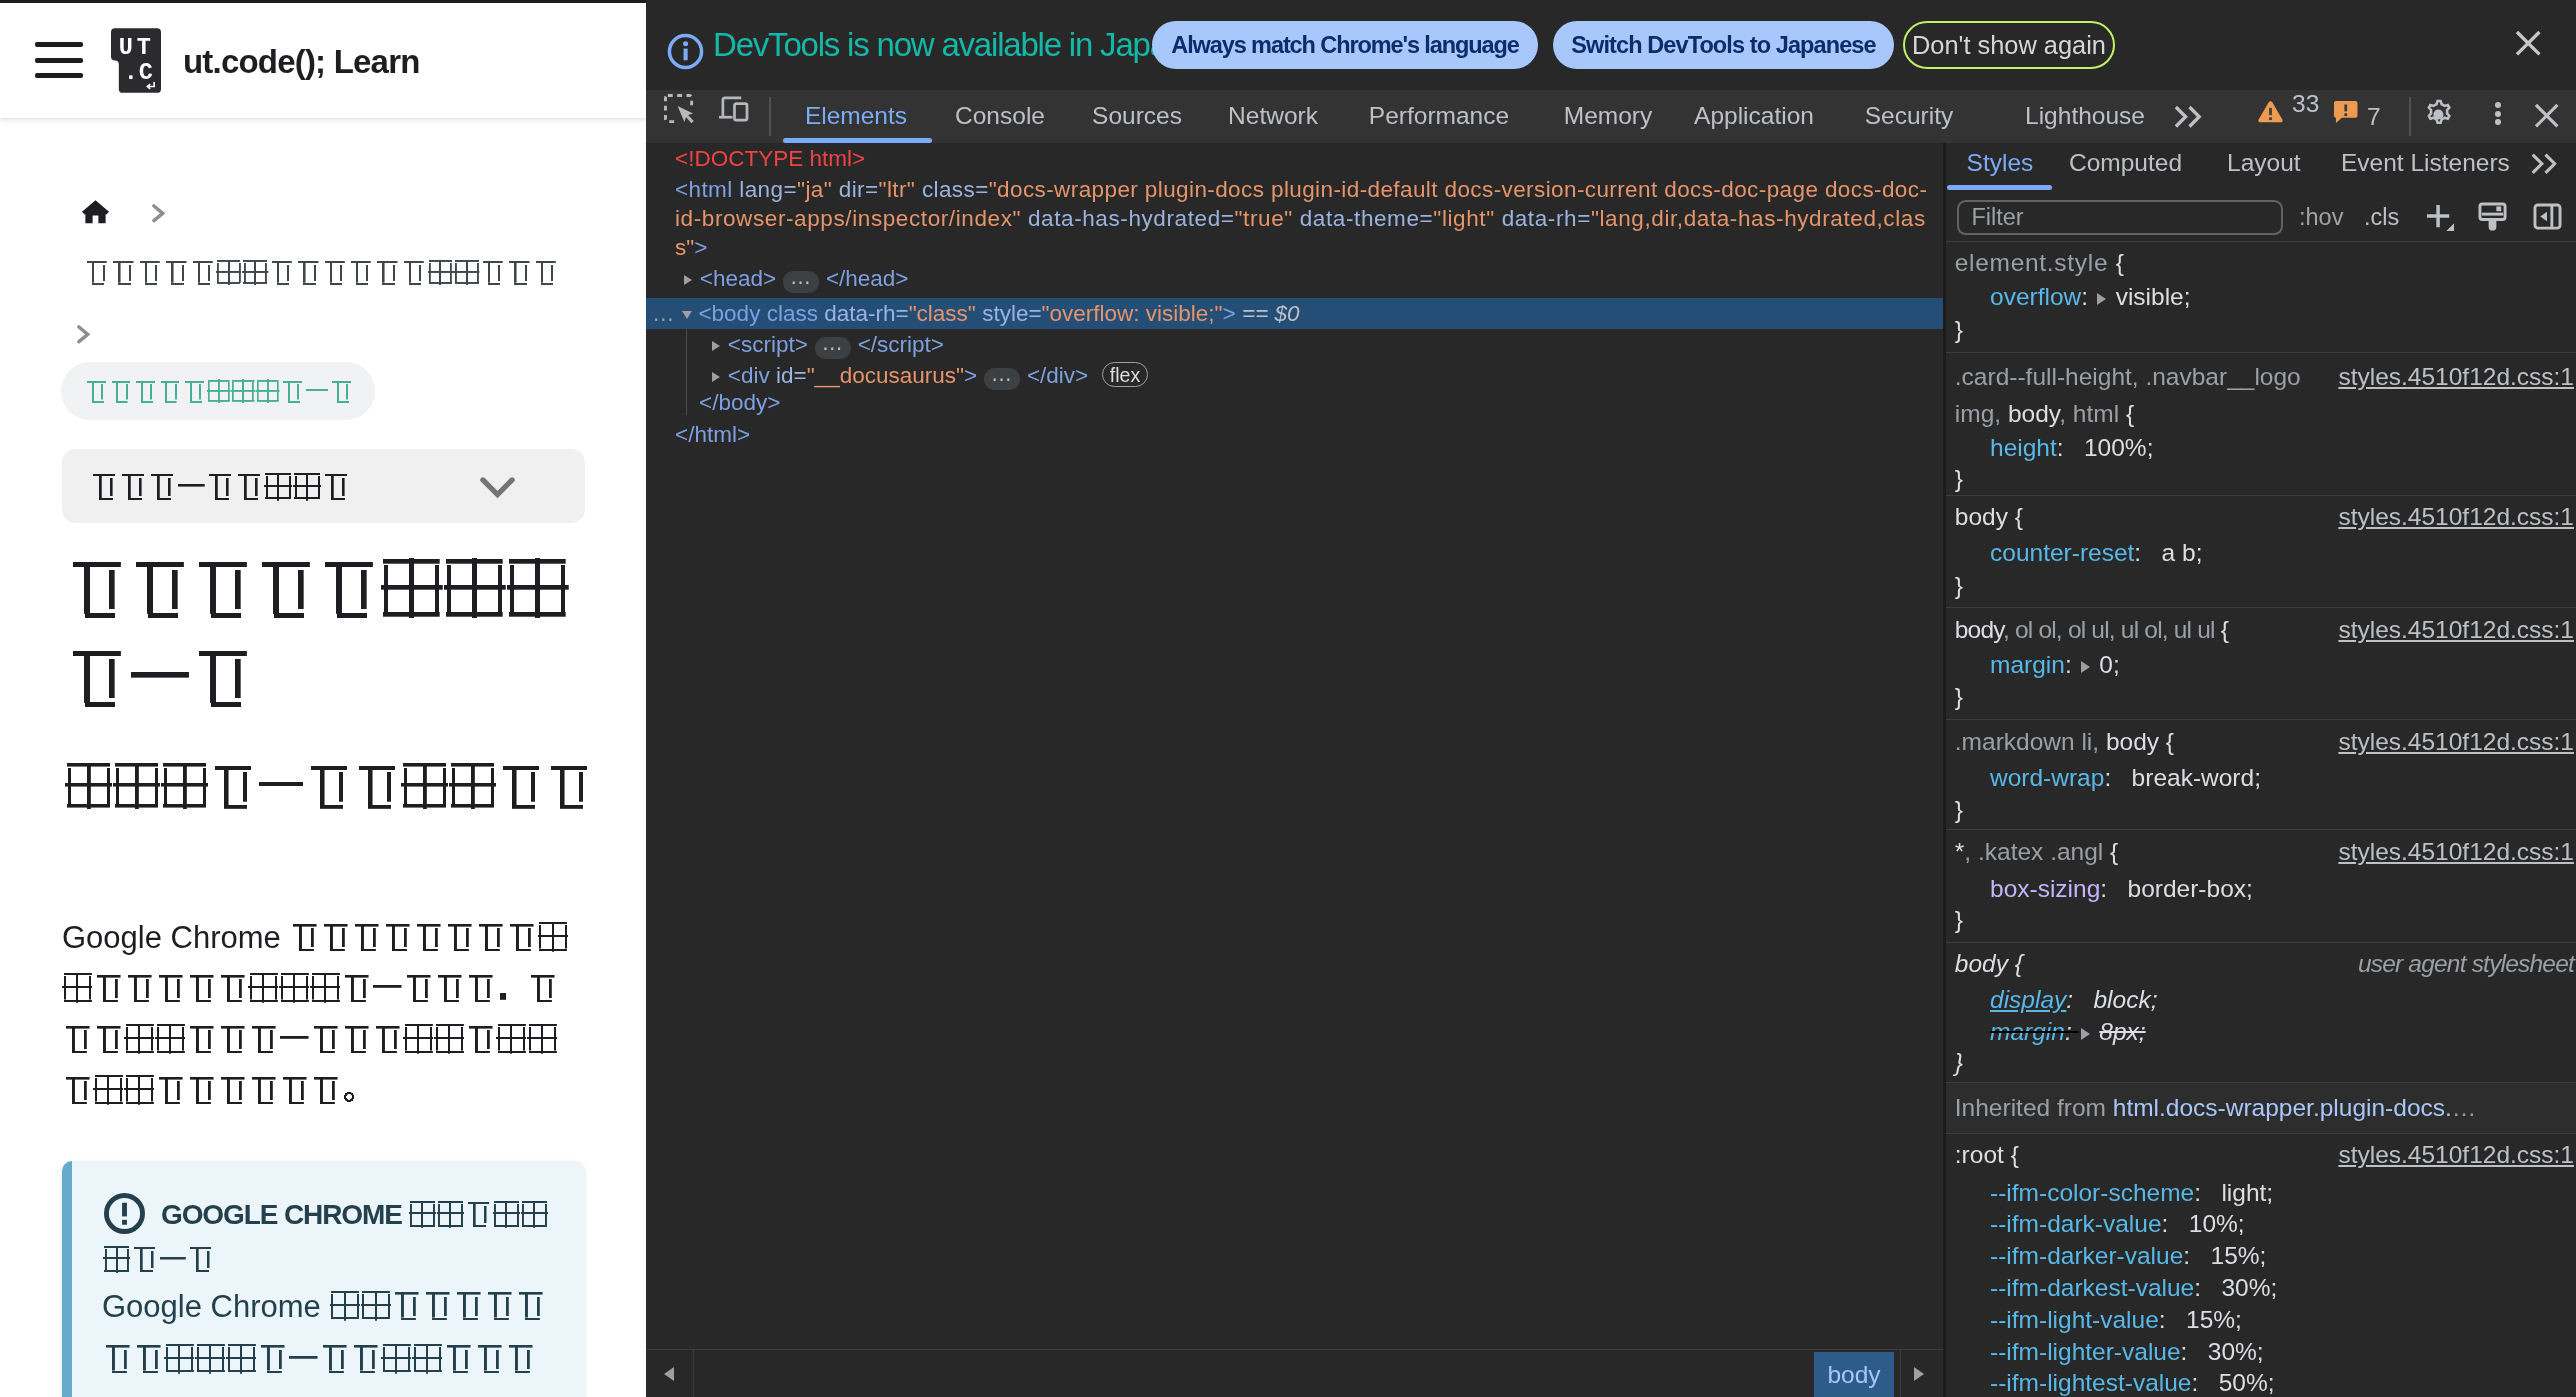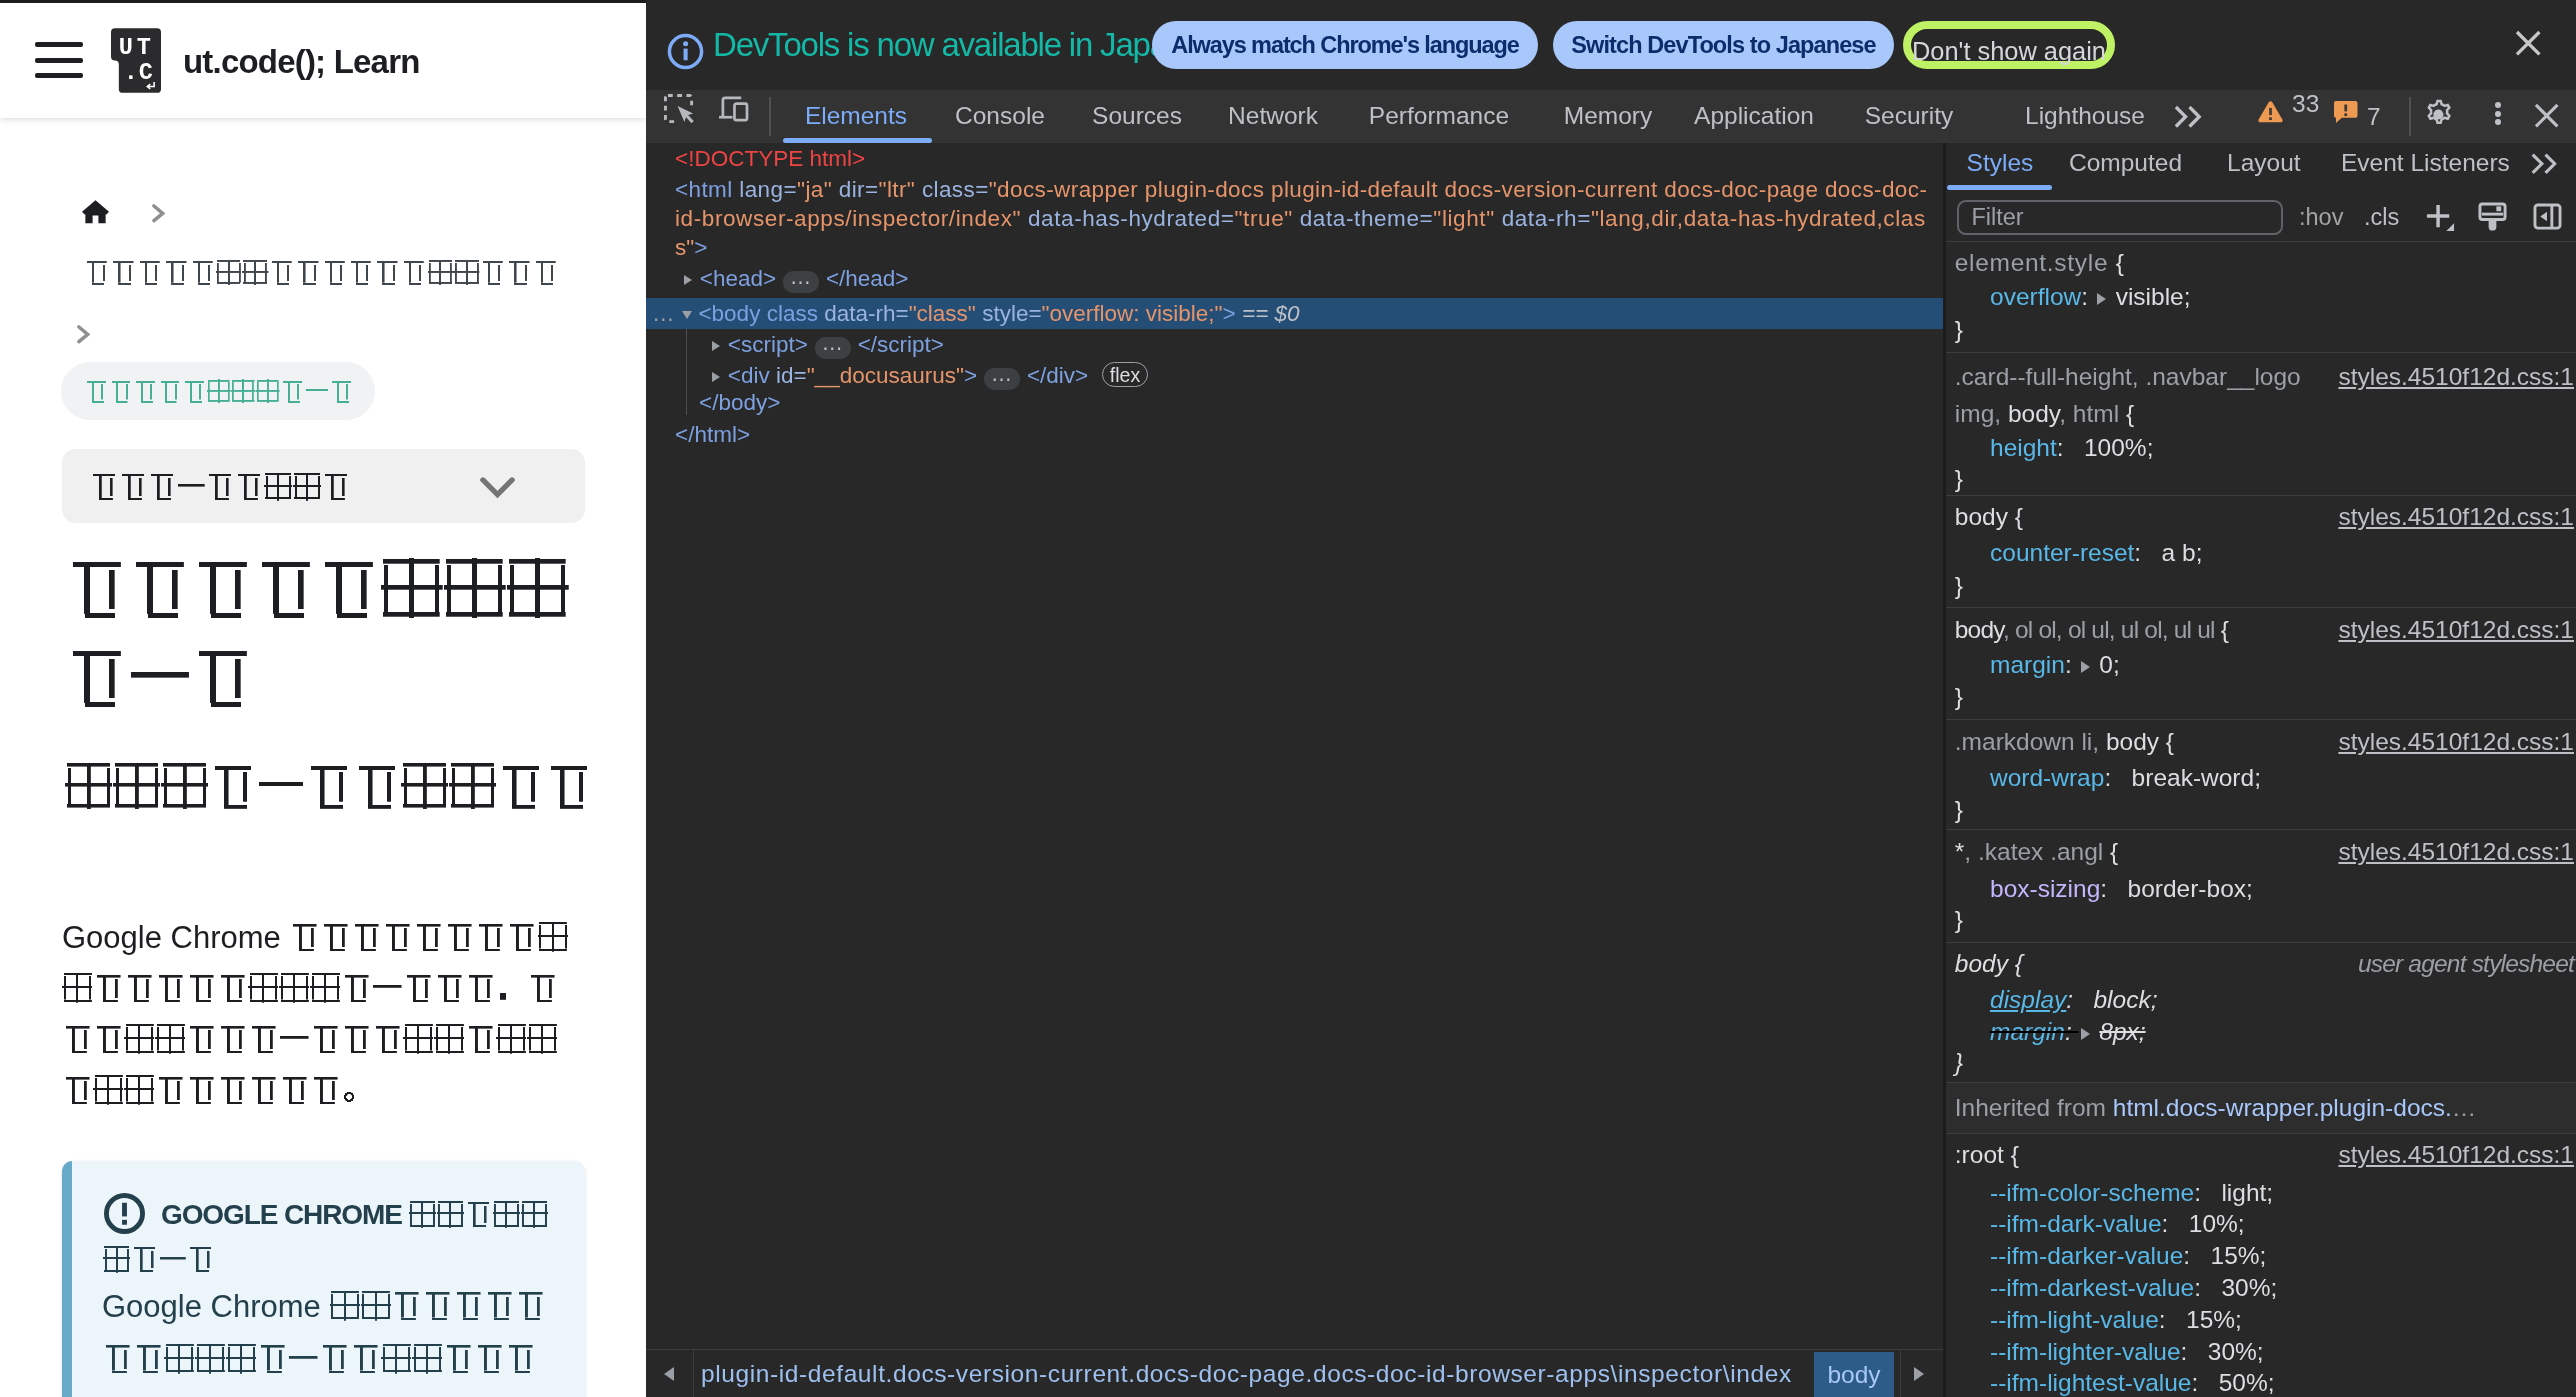--- a/index.html
+++ b/index.html
@@ -76,21 +76,21 @@
 </div>
 <div class="abs" style="left:646px;top:0;width:1930px;height:1398px;background:#282828;overflow:hidden">
 <svg class="abs" style="left:20.6px;top:33px" width="37" height="37" viewBox="0 0 38 38">
 <circle cx="19" cy="19" r="16.5" stroke="#7dabf8" stroke-width="3.6" fill="none"></circle>
 <rect x="17" y="16" width="4.2" height="12" fill="#7dabf8"></rect>
         <circle cx="19.1" cy="11" r="2.6" fill="#7dabf8"></circle>
 </svg>
 <div class="abs nw" style="left:67px;top:32px;font-size:33px;line-height:26.4px;letter-spacing:-1.2px;color:#14b8a6">DevTools is now available in Japanese!</div>
 <div class="abs" style="left:907px;top:20.6px;width:341px;height:48px;border-radius:24.5px;background:#a8c7fa;color:#0b2d6b;font-size:23.5px;font-weight:bold;letter-spacing:-0.9px;text-align:center;line-height:48px;white-space:pre">Switch DevTools to Japanese</div>
 <div class="abs" style="left:506px;top:20.6px;width:386px;height:48px;border-radius:24.5px;background:#a8c7fa;color:#0b2d6b;font-size:23.5px;font-weight:bold;letter-spacing:-1.1px;text-align:center;line-height:48px;white-space:pre">Always match Chrome's language</div>
-<div class="abs" style="left:1257px;top:20.6px;width:212px;height:48px;border-radius:24.5px;border:8px solid #bef264;color:#d5d7da;font-size:25.4px;text-align:center;line-height:44px;white-space:pre">Don't show again</div>
+<div class="abs" style="left:1257px;top:20.6px;width:212px;height:48px;border-radius:24.5px;border:2px solid #bef264;color:#d5d7da;font-size:25.4px;text-align:center;line-height:44px;white-space:pre">Don't show again</div>
 <svg class="abs" style="left:1869px;top:30px" width="26.4" height="26.4" viewBox="0 0 27 27">
         <path d="M2 2 L25 25 M25 2 L2 25" stroke="#c7c7c7" stroke-width="3.4"></path>
       </svg>
 <div class="abs" style="left:0;top:90px;width:1930px;height:53px;background:#333333"></div>
 <svg class="abs" style="left:17.6px;top:94px" width="32" height="31" viewBox="0 0 33 32">
 <rect x="1.5" y="1.5" width="27" height="27" rx="2.5" stroke="#b5b9bd" stroke-width="3" fill="none" stroke-dasharray="5 4.6"></rect>
 <rect x="12" y="12" width="21" height="20" fill="#333333"></rect>
 <path d="M14 12.5 L30 20 L23.3 22.3 L21 29 Z" fill="#b5b9bd"></path>
 <path d="M23 22 L29.5 29" stroke="#b5b9bd" stroke-width="3.2"></path>
 </svg>
@@ -147,21 +147,20 @@
 <div class="abs nw" style="left:38px;top:120px;height:31px;line-height:31px"><span style="display:inline-block;width:0;height:0;border-left:8.8px solid #9aa0a6;border-top:5.9px solid transparent;border-bottom:5.9px solid transparent;margin-right:7.8px;vertical-align:1px"></span><span style="color:#7da0e0">&lt;head&gt;</span><span style="display:inline-block;background:#3c4043;border-radius:10.8px;width:36px;height:21.5px;line-height:13.7px;text-align:center;color:#bdc1c6;font-size:21.5px;letter-spacing:1px;margin:0 6.9px;vertical-align:2px">…</span><span style="color:#7da0e0">&lt;/head&gt;</span></div>
 <div class="abs nw" style="left:5.9px;top:155px;height:31px;line-height:31px"><span style="color:#9aa0a6;letter-spacing:2px">…</span>&nbsp;<span style="display:inline-block;width:0;height:0;border-left:8.8px solid #9aa0a6;border-top:5.9px solid transparent;border-bottom:5.9px solid transparent;transform:rotate(90deg);margin-right:7.8px;vertical-align:1px"></span><span style="color:#7da0e0">&lt;body</span> <span style="color:#7da0e0">class</span> <span style="color:#9ab3e0">data-rh</span><span style="color:#9ab3e0">=</span><span style="color:#e6946a">"class"</span> <span style="color:#9ab3e0">style</span><span style="color:#9ab3e0">=</span><span style="color:#e6946a">"overflow: visible;"</span><span style="color:#7da0e0">&gt;</span><span style="color:#bdc1c6;font-style:italic"> == $0</span></div>
 <div class="abs nw" style="left:66px;top:186px;height:31px;line-height:31px"><span style="display:inline-block;width:0;height:0;border-left:8.8px solid #9aa0a6;border-top:5.9px solid transparent;border-bottom:5.9px solid transparent;margin-right:7.8px;vertical-align:1px"></span><span style="color:#7da0e0">&lt;script&gt;</span><span style="display:inline-block;background:#3c4043;border-radius:10.8px;width:36px;height:21.5px;line-height:13.7px;text-align:center;color:#bdc1c6;font-size:21.5px;letter-spacing:1px;margin:0 6.9px;vertical-align:2px">…</span><span style="color:#7da0e0">&lt;/script&gt;</span></div>
 <div class="abs nw" style="left:66px;top:217px;height:31px;line-height:31px"><span style="display:inline-block;width:0;height:0;border-left:8.8px solid #9aa0a6;border-top:5.9px solid transparent;border-bottom:5.9px solid transparent;margin-right:7.8px;vertical-align:1px"></span><span style="color:#7da0e0">&lt;div</span> <span style="color:#9ab3e0">id</span><span style="color:#9ab3e0">=</span><span style="color:#e6946a">"__docusaurus"</span><span style="color:#7da0e0">&gt;</span><span style="display:inline-block;background:#3c4043;border-radius:10.8px;width:36px;height:21.5px;line-height:13.7px;text-align:center;color:#bdc1c6;font-size:21.5px;letter-spacing:1px;margin:0 6.9px;vertical-align:2px">…</span><span style="color:#7da0e0">&lt;/div&gt;</span><span style="display:inline-block;border:1.5px solid #9aa0a6;border-radius:12.7px;height:25.4px;line-height:24.5px;padding:0 6.9px;font-size:19.6px;color:#dcdee1;margin-left:13.7px;vertical-align:1px">flex</span></div>
 <div class="abs nw" style="left:53px;top:244px;height:31px;line-height:31px"><span style="color:#7da0e0">&lt;/body&gt;</span></div>
 <div class="abs nw" style="left:29px;top:276px;height:31px;line-height:31px"><span style="color:#7da0e0">&lt;/html&gt;</span></div>
 </div>
 <div class="abs" style="left:646px;top:1349px;width:1297px;height:49px;background:#282828;border-top:1px solid #3c3c3c;overflow:hidden">
 <div class="abs" style="left:0;top:0;width:48px;height:49px;border-right:1px solid #3c3c3c"></div>
 <div class="abs" style="left:17.6px;top:16.6px;width:0;height:0;border-right:10.8px solid #9aa0a6;border-top:7.8px solid transparent;border-bottom:7.8px solid transparent"></div>
-<div class="abs nw" style="left:55px;top:11.7px;font-size:24.5px;line-height:24.5px;letter-spacing:0.6px;color:#9ec0f0">plugin-id-default.docs-version-current.docs-doc-page.docs-doc-id-browser-apps\inspector\index</div>
 <div class="abs" style="left:1168px;top:2px;width:80px;height:47px;background:#2e5c88;color:#a8c7fa;font-size:24.5px;text-align:center;line-height:45px">body</div>
 <div class="abs" style="left:1254px;top:0;width:43px;height:49px;border-left:1px solid #3c3c3c"></div>
 <div class="abs" style="left:1268px;top:16.6px;width:0;height:0;border-left:10.8px solid #9aa0a6;border-top:7.8px solid transparent;border-bottom:7.8px solid transparent"></div>
 </div>
 <div class="abs" style="left:1943px;top:143px;width:2.9px;height:1255px;background:#1c1c1c"></div>
 <div style="position:absolute;left:1946px;top:143px;width:630px;height:1255px;background:#282828;overflow:hidden;font-size:24.5px">
 <div class="abs nw" style="left:20.6px;top:7.8px;font-size:24.5px;line-height:24.5px;color:#7cacf8">Styles</div>
 <div class="abs" style="left:1px;top:42px;width:105px;height:4.9px;border-radius:2.9px;background:#7cacf8"></div>
 <div class="abs nw" style="left:123px;top:7.8px;font-size:24.5px;line-height:24.5px;color:#bdc1c6">Computed</div>
 <div class="abs nw" style="left:281px;top:7.8px;font-size:24.5px;line-height:24.5px;color:#bdc1c6">Layout</div>

